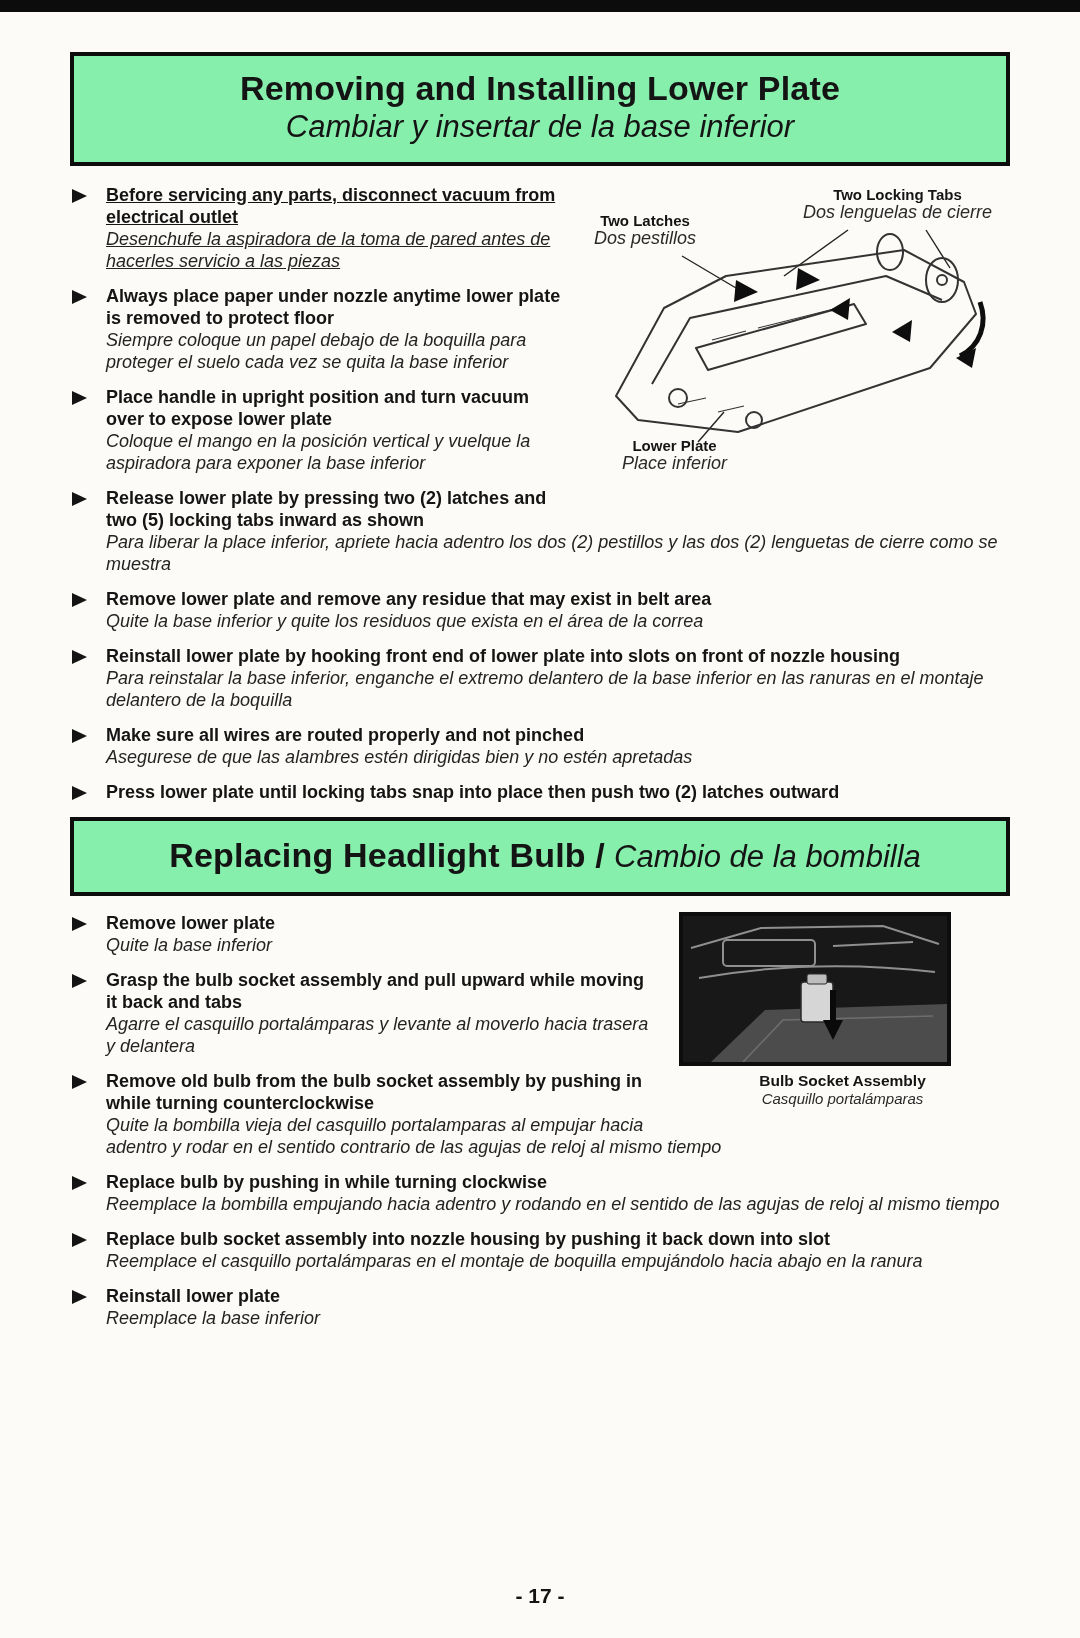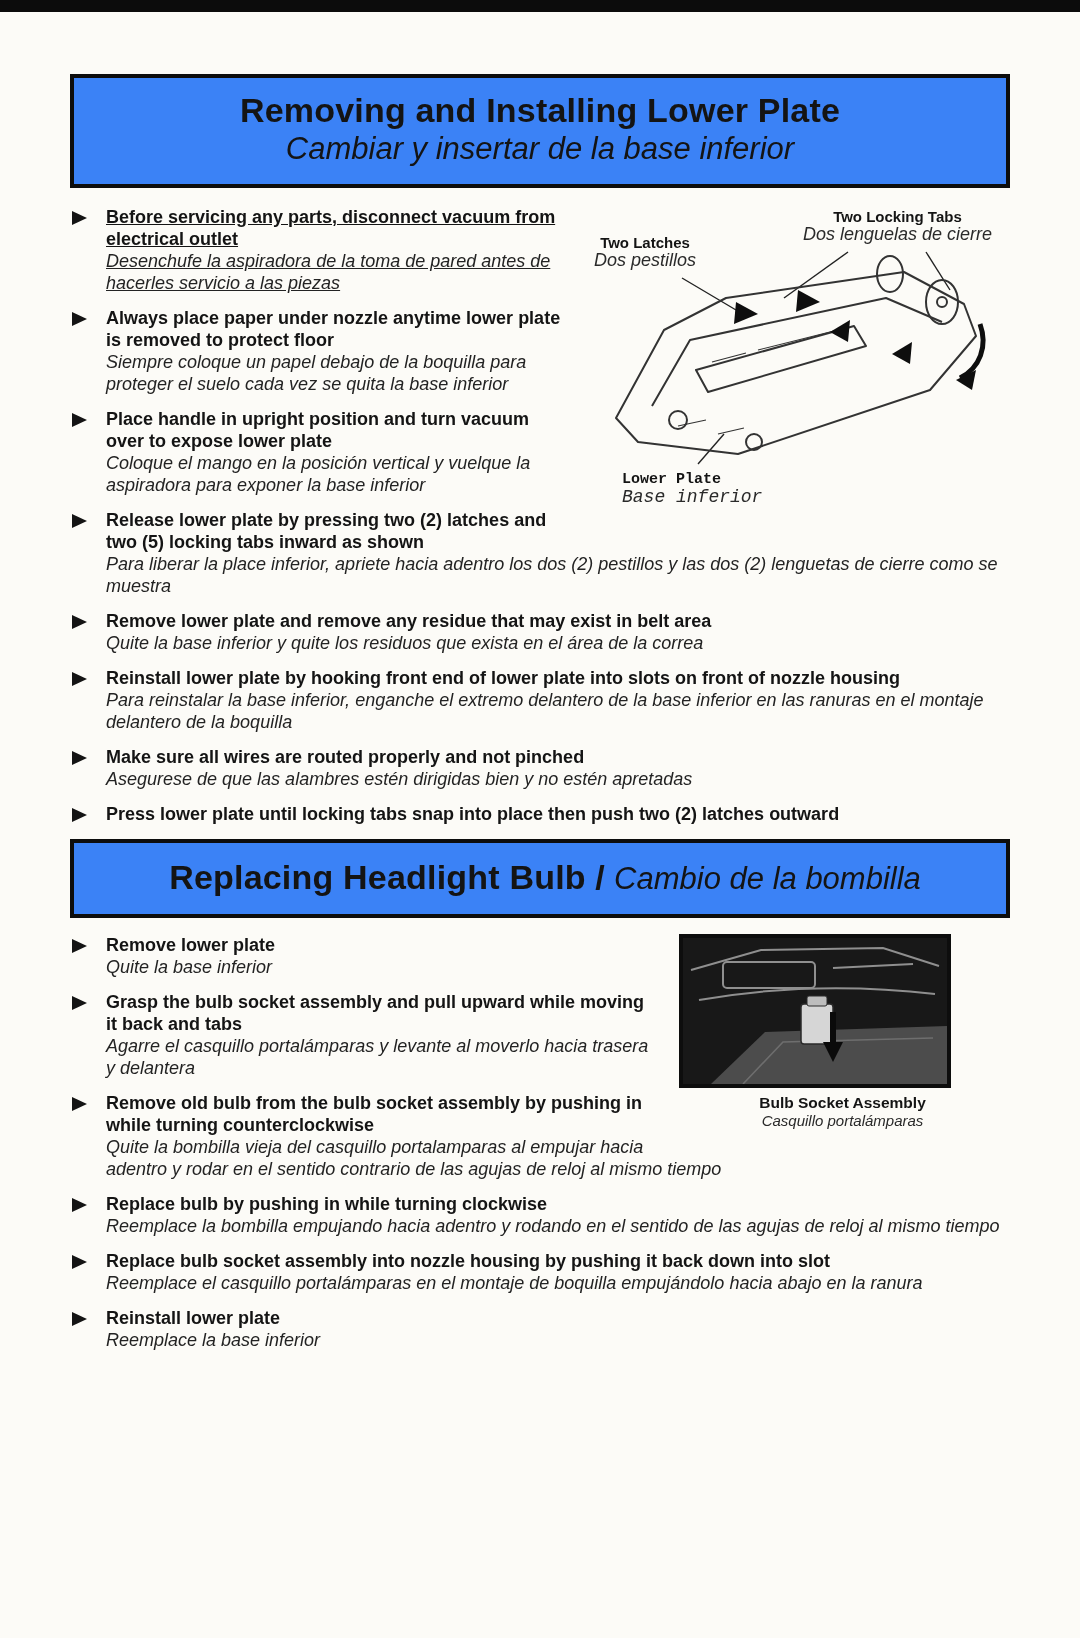--- a/index.html
+++ b/index.html
@@ -12,25 +12,25 @@
     color:#141414;
     overflow:hidden;
   }
   .scan-top-edge {
     position:absolute; top:0; left:0;
     width:100%; height:12px; background:#0c0c0c;
   }
 
   
   .title-box {
-    margin:74px 70px 0 70px;
+    margin:52px 70px 0 70px;
     border:4px solid #0d0d0d;
     text-align:center;
     padding:12px 10px 16px 10px;
-    background:#3b82f6;
+    background:#86efac;
   }
   .title-box2 { margin-top:14px; padding:14px 0 16px 10px; }
   .t-en { font-weight:bold; font-size:34px; line-height:40px; letter-spacing:0.2px; }
   .t-es { font-style:italic; font-size:31px; line-height:38px; }
   .t-sep { font-weight:bold; font-size:34px; }
   .title-box2 .t-en, .title-box2 .t-es { display:inline; }
 
   
   .content { padding:18px 74px 0 70px; }
   .content2 { padding-top:16px; }
@@ -52,21 +52,21 @@
     float:right; position:relative;
     width:420px; height:310px;
     margin:0 0 6px 16px;
   }
   .d1-svg { position:absolute; left:0; top:0; }
   .d1-label { position:absolute; text-align:center; }
   .lbl-en { font-weight:bold; font-size:15px; line-height:18px; }
   .lbl-es { font-style:italic; font-size:18px; line-height:17px; color:#2a2a2a; }
   .d1-latches { left:8px; top:28px; }
   .d1-tabs { right:14px; top:2px; }
-  .d1-plate { left:36px; bottom:10px; text-align:left;font-family:Liberation Mono, monospace; }
+  .d1-plate { left:36px; bottom:22px; text-align:center; }
 
   
   .diagram2 {
     float:right;
     width:327px;
     margin:0 0 8px 20px;
     padding-left:8px;
   }
   .d2-box {
     border:4px solid #0d0d0d;
@@ -133,21 +133,21 @@
       <div class="d1-label d1-latches">
         <div class="lbl-en">Two Latches</div>
         <div class="lbl-es">Dos pestillos</div>
       </div>
       <div class="d1-label d1-tabs">
         <div class="lbl-en">Two Locking Tabs</div>
         <div class="lbl-es">Dos lenguelas de cierre</div>
       </div>
       <div class="d1-label d1-plate">
         <div class="lbl-en">Lower Plate</div>
-        <div class="lbl-es">Base inferior</div>
+        <div class="lbl-es">Place inferior</div>
       </div>
     </div>
 
     <div id="s1-bullets">
         <div class="bullet">
     <span class="marker"></span>
     <div class="b-en u">Before servicing any parts, disconnect vacuum from electrical outlet</div>
     <div class="b-es u">Desenchufe la aspiradora de la toma de pared antes de hacerles servicio a las piezas</div>
   </div>
         <div class="bullet">
@@ -244,13 +244,14 @@
     <div class="b-es">Reemplace el casquillo portalámparas en el montaje de boquilla empujándolo hacia abajo en la ranura</div>
   </div>
         <div class="bullet">
     <span class="marker"></span>
     <div class="b-en">Reinstall lower plate</div>
     <div class="b-es">Reemplace la base inferior</div>
   </div>
       </div>
   </div>
 
+  <div class="page-number">- 17 -</div>
 </div>
 
 </body></html>

